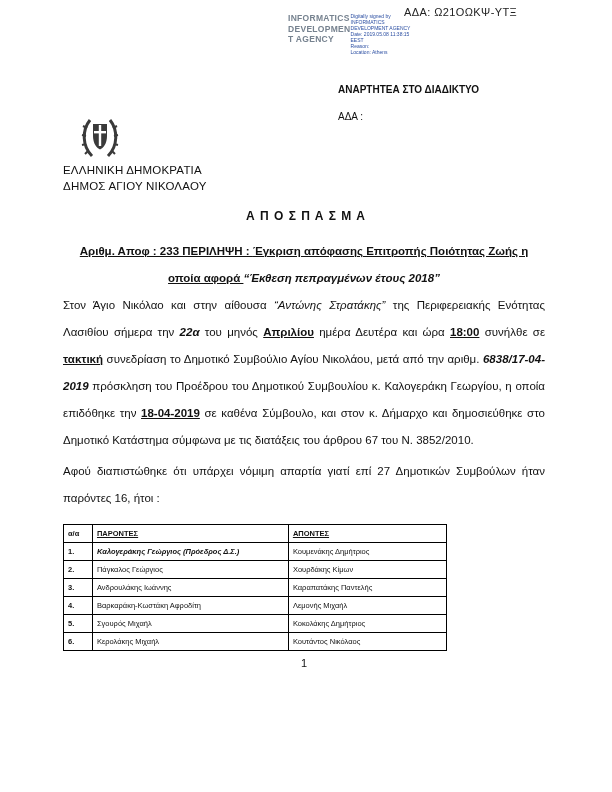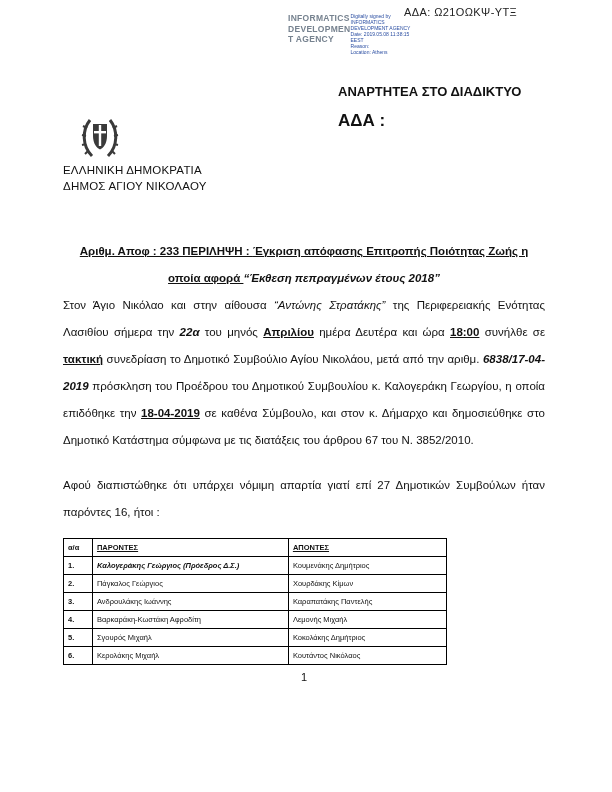--- a/index.html
+++ b/index.html
@@ -26,25 +26,25 @@
   }
   .stamp-agency{
     color:#76828f;font-size:8.5px;font-weight:bold;line-height:1.25;
     letter-spacing:.3px;
   }
   .stamp-details{
     color:#2b4ea2;font-size:5px;line-height:1.2;width:70px;
   }
   .anartitea{
     position:absolute;top:84px;left:338px;
-    font-weight:bold;font-size:13px;
+    font-weight:bold;font-size:10px;
   }
   .ada-label{
     position:absolute;top:111px;left:338px;
-    font-weight:bold;font-size:17px;
+    font-weight:normal;font-size:10px;
   }
   .emblem{
     position:absolute;top:114px;left:80px;width:40px;height:48px;
   }
   .org-block{
     position:absolute;top:162px;left:63px;
     font-weight:normal;font-size:11.5px;line-height:16px;
     letter-spacing:.2px;
   }
   .title{
@@ -54,21 +54,21 @@
   .content{
     position:absolute;top:230px;left:63px;width:482px;
     font-size:11.5px;line-height:27px;text-align:justify;
   }
   .content p{margin:0;}
   p.intro{margin-bottom:8px;}
   p.subject{
     text-align:center;font-weight:bold;margin-top:8px;margin-bottom:0;
   }
   p.bodytext{margin-top:0;}
-  p.quorum{margin-top:18px;}
+  p.quorum{margin-top:4px;}
   table.attendance{
     width:384px;border-collapse:collapse;margin-top:12px;
     font-size:7.5px;line-height:10px;text-align:left;
   }
   table.attendance th, table.attendance td{
     border:1px solid #000;padding:3px 4px;vertical-align:middle;
     height:11px;
   }
   .col-num{width:26px;}
   .col-present{width:250px;}
@@ -116,20 +116,21 @@
       <rect x="18.8" y="11" width="2.4" height="21" fill="#ffffff"></rect>
       <rect x="14" y="17" width="12" height="2.4" fill="#ffffff"></rect>
     </svg>
   </div>
 
   <div class="org-block">
     <div>ΕΛΛΗΝΙΚΗ ΔΗΜΟΚΡΑΤΙΑ</div>
     <div>ΔΗΜΟΣ ΑΓΙΟΥ ΝΙΚΟΛΑΟΥ</div>
   </div>
 
+  <div class="title">Α Π Ο Σ Π Α Σ Μ Α</div>
 
   <div class="content">
 
 
     <p class="subject"><span class="b">Αριθμ. Αποφ : 233 ΠΕΡΙΛΗΨΗ : </span><span class="b">Έγκριση απόφασης Επιτροπής Ποιότητας Ζωής η οποία αφορά </span><span class="bi">“Έκθεση πεπραγμένων έτους 2018”</span></p>
 
     <p class="bodytext"><span>Στον Άγιο Νικόλαο και στην αίθουσα </span><span class="i">“Αντώνης Στρατάκης”</span><span> της Περιφερειακής Ενότητας Λασιθίου  σήμερα την </span><span class="bi">22α</span><span> του μηνός </span><span class="b">Απριλίου</span><span> ημέρα Δευτέρα και ώρα </span><span class="b">18:00</span><span> συνήλθε σε </span><span class="b">τακτική</span><span> συνεδρίαση το Δημοτικό Συμβούλιο Αγίου Νικολάου, μετά από την αριθμ. </span><span class="bi">6838/17-04-2019</span><span> πρόσκληση του Προέδρου του Δημοτικού Συμβουλίου κ. Καλογεράκη Γεωργίου, η οποία επιδόθηκε την </span><span class="b">18-04-2019</span><span> σε καθένα Σύμβουλο, και στον κ. Δήμαρχο και δημοσιεύθηκε στο Δημοτικό Κατάστημα σύμφωνα με τις διατάξεις του άρθρου 67 του  Ν. 3852/2010.</span></p>
 
     <p class="quorum">Αφού διαπιστώθηκε ότι υπάρχει νόμιμη απαρτία γιατί επί 27 Δημοτικών Συμβούλων ήταν παρόντες 16, ήτοι :</p>
 

